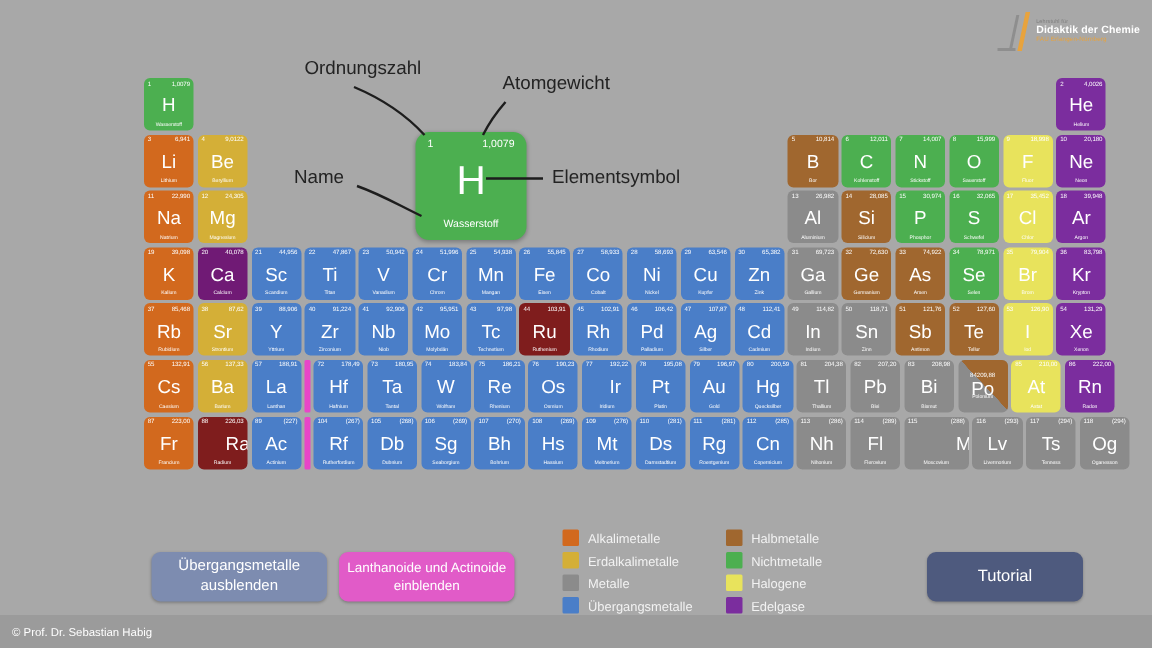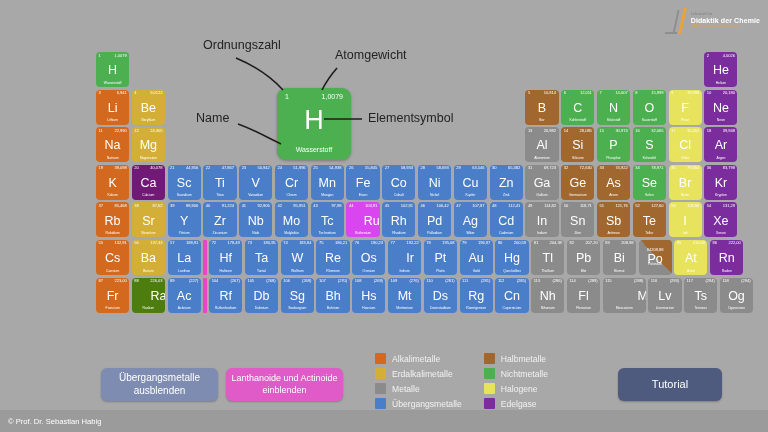--- a/index.html
+++ b/index.html
@@ -497,21 +497,21 @@
           <div class="nm">Molybdän</div>
         </div>
         <div class="cell dark" style="background: rgb(74, 126, 200);">
           <div class="hdr">
             <span>43</span>
             <span>97,98</span>
           </div>
           <div class="sym">Tc</div>
           <div class="nm">Technetium</div>
         </div>
-        <div class="cell dark" style="background: #d946ef; align-items: flex-end;">
+        <div class="cell dark" style="background: #7f1d1d;">
           <div class="hdr">
             <span>44</span>
             <span>103,91</span>
           </div>
           <div class="sym">Ru</div>
           <div class="nm">Ruthenium</div>
         </div>
         <div class="cell dark" style="background: rgb(74, 126, 200);">
           <div class="hdr">
             <span>45</span>
@@ -742,21 +742,21 @@
       </div>
       <div class="prow">
         <div class="cell dark" style="background: rgb(210, 105, 30);">
           <div class="hdr">
             <span>87</span>
             <span>223,00</span>
           </div>
           <div class="sym">Fr</div>
           <div class="nm">Francium</div>
         </div>
-        <div class="cell dark" style="background: #4d7c0f; padding-left: 20px;">
+        <div class="cell dark" style="background: #7f1d1d; padding-left: 20px;">
           <div class="hdr">
             <span>88</span>
             <span>226,03</span>
           </div>
           <div class="sym">Ra</div>
           <div class="nm">Radium</div>
         </div>
         <div class="cell dark" style="background: rgb(74, 126, 200);">
           <div class="hdr">
             <span>89</span>

